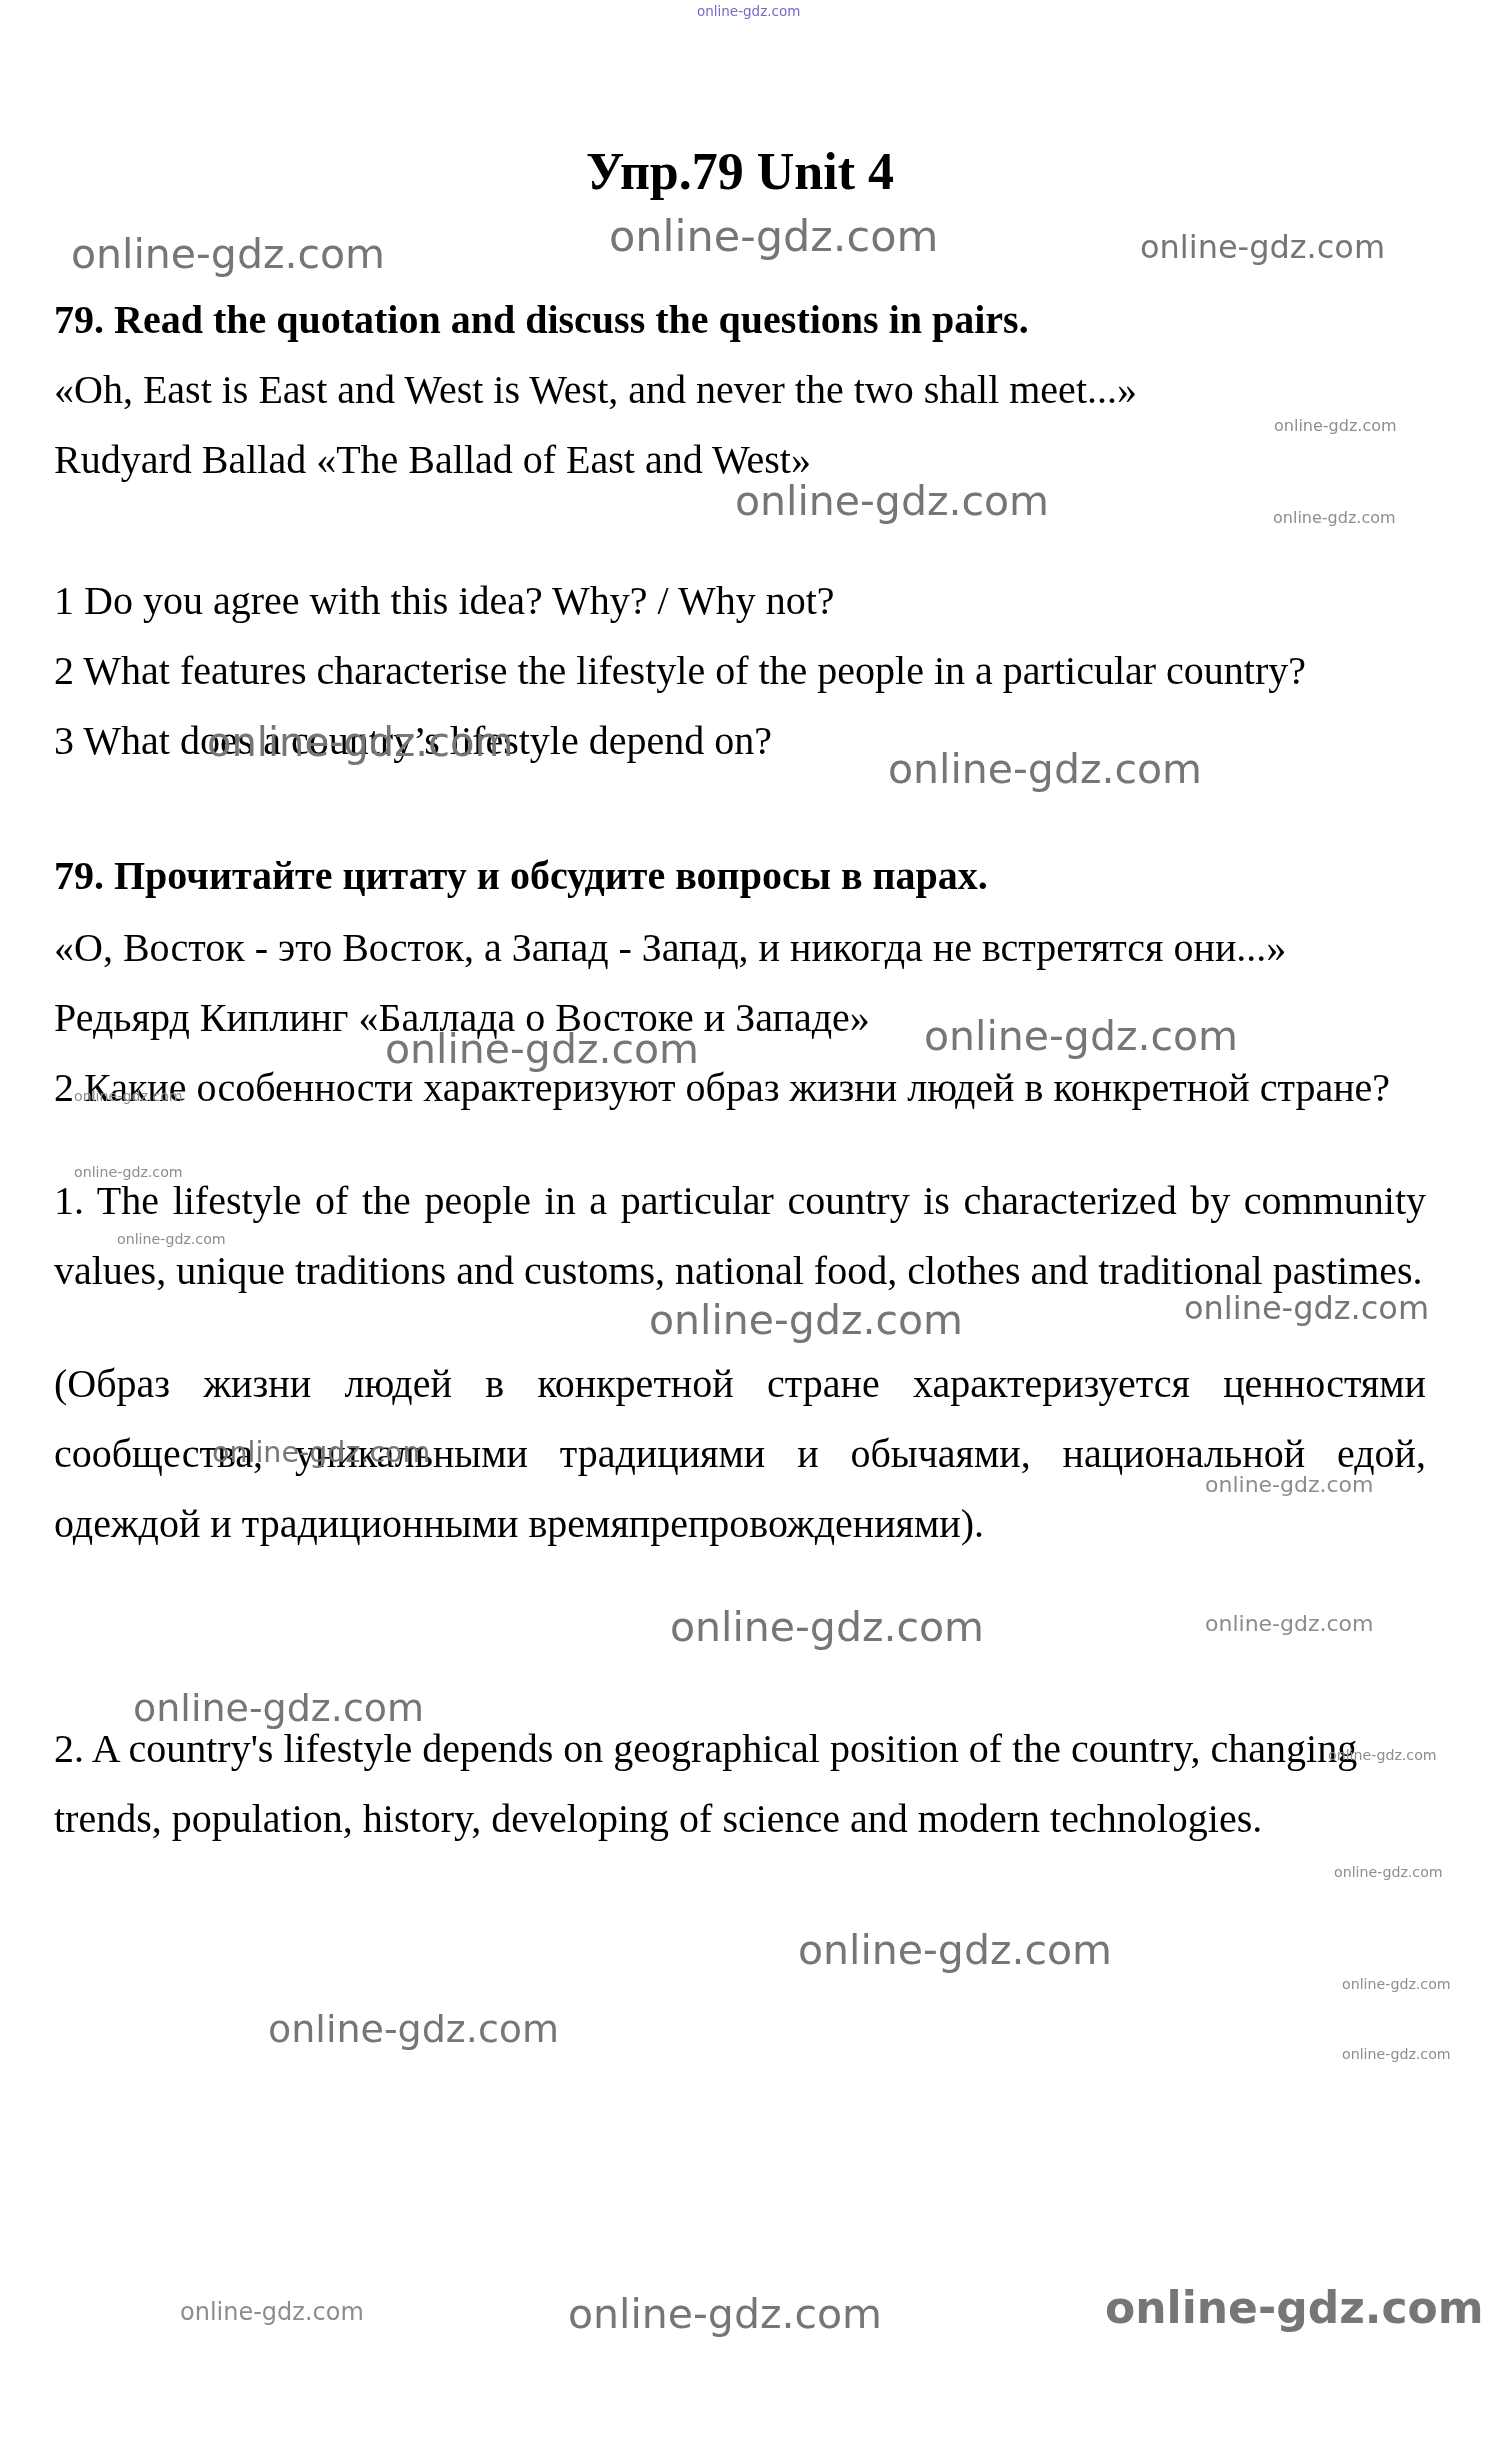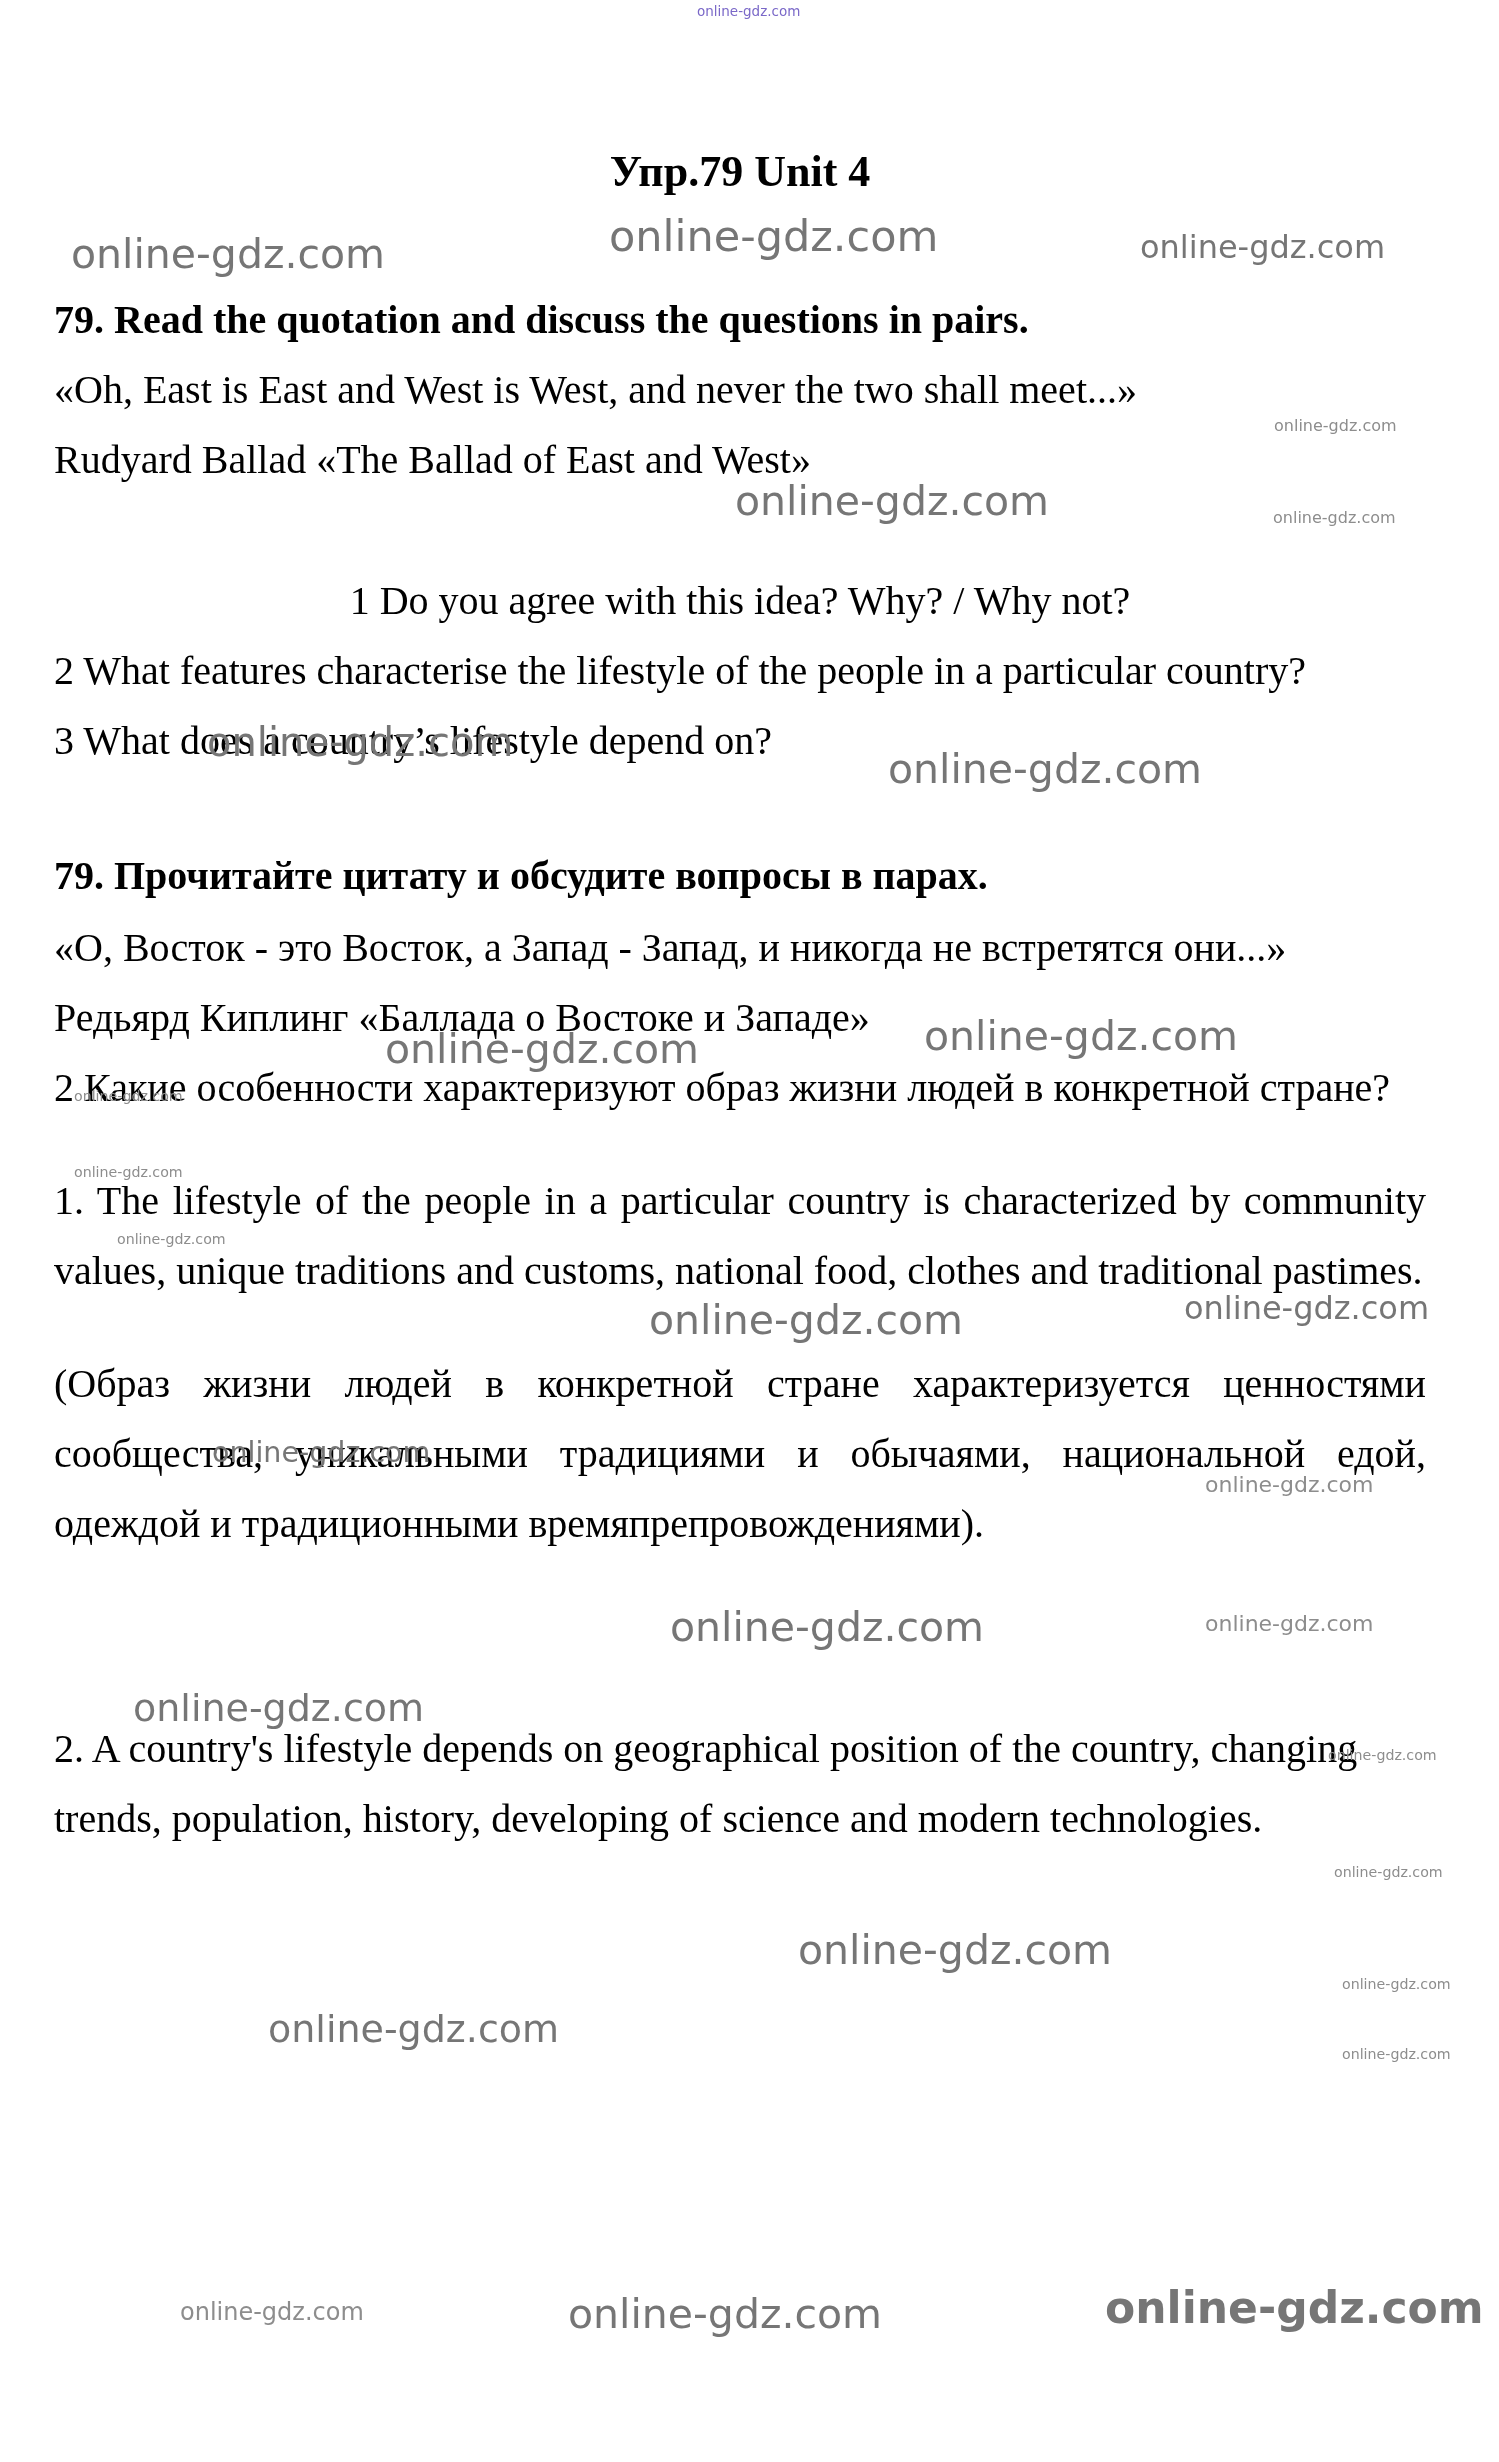--- a/index.html
+++ b/index.html
@@ -13,36 +13,36 @@
     color: #000000;
     overflow: hidden;
   }
   .content {
     position: relative;
     padding: 146px 63px 0 54px;
   }
   .title {
     width: 1372px;
     text-align: center;
-    font-size: 44px;
+    font-size: 52px;
     font-weight: bold;
     line-height: 52px;
   }
   p {
     width: 1372px;
     font-size: 40px;
     line-height: 70px;
   }
   .bold { font-weight: bold; }
   .justify { text-align: justify; }
 
   .p-heading-en  { margin-top: 87px; }
   .p-quote-en    { margin-top: 0; }
   .p-author-en   { margin-top: 0; }
-  .p-q1-en       { margin-top: 71px; text-align: center; }
+  .p-q1-en       { margin-top: 71px; }
   .p-q2-en       { margin-top: 0; }
   .p-q3-en       { margin-top: 0; }
   .p-heading-ru  { margin-top: 65px; }
   .p-quote-ru    { margin-top: 1.6px; }
   .p-author-ru   { margin-top: 0; }
   .p-q1-ru       { margin-top: 0; }
   .p-q2-ru       { margin-top: 0; }
   .p-q3-ru       { margin-top: 0; }
   .p-answer1-en  { margin-top: 43px; }
   .p-answer1-ru  { margin-top: 43px; }

